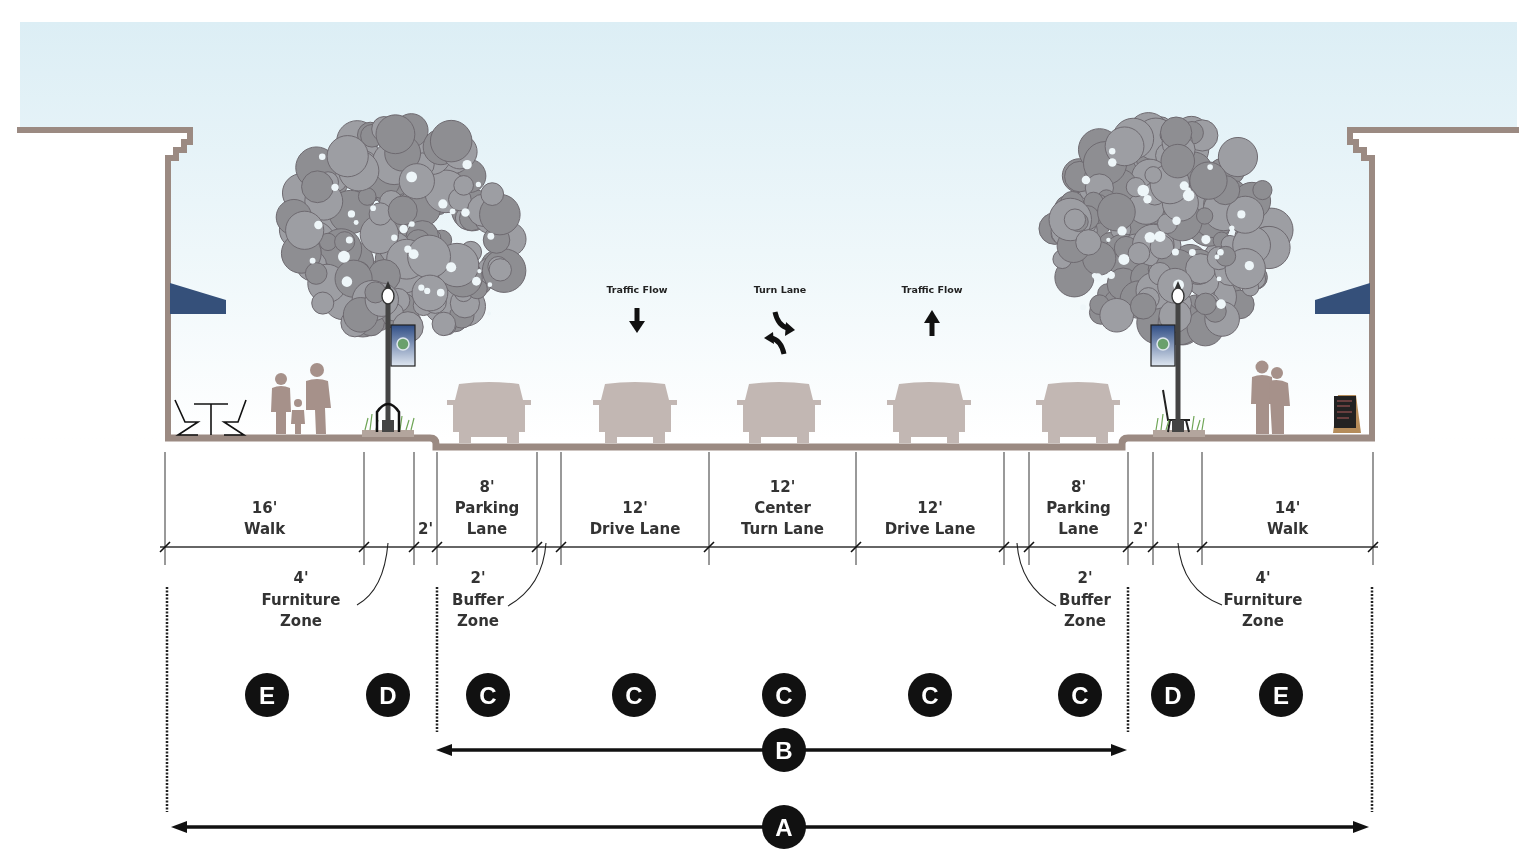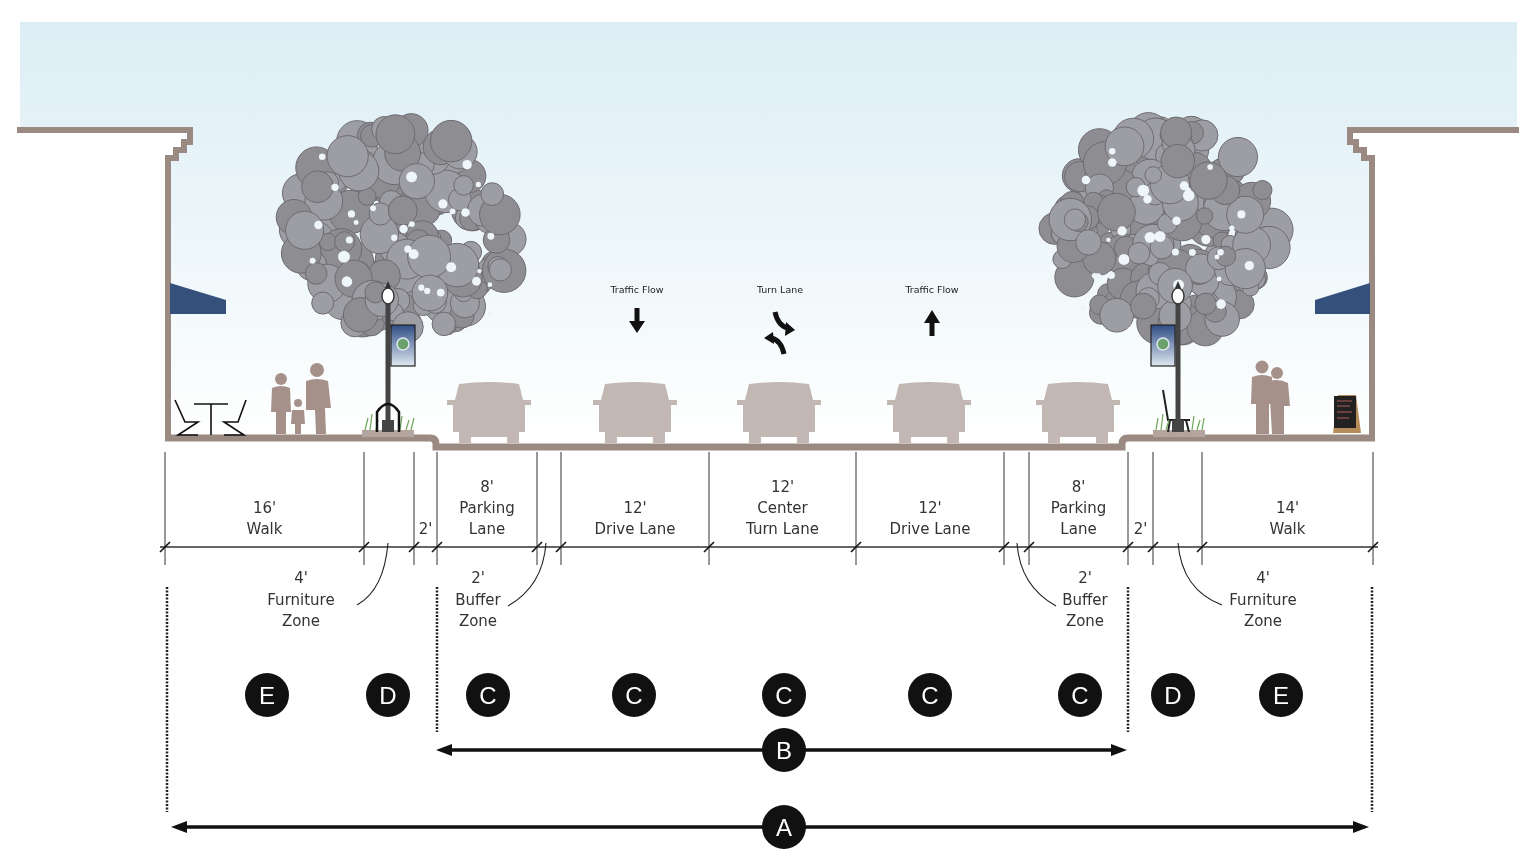--- a/index.html
+++ b/index.html
@@ -1,17 +1,17 @@
 <!DOCTYPE html>
 <html><head>
 <meta charset="utf-8">
 <style>
   html, body { margin: 0; padding: 0; background: #ffffff; }
   body { width: 1531px; height: 861px; overflow: hidden; position: relative; font-family: "Liberation Sans", sans-serif; }
-  #stage { position: absolute; left: 0; top: 0; width: 1372px; height: 861px; }
+  #stage { position: absolute; left: 0; top: 0; width: 1372px; height: 861px; font-weight: bold; }
   svg text { font-family: "DejaVu Sans", sans-serif; }
   .dimtext { font-size: 15px; fill: #333333; }
   .smalltext { font-size: 9.5px; fill: #222222; }
   .badgetext { font-size: 24px; fill: #ffffff; font-family: "Liberation Sans", sans-serif; }
 </style>
 </head>
 <body>
 
 <div id="stage">
 <svg width="1531" height="861" viewBox="0 0 1531 861" xmlns="http://www.w3.org/2000/svg">

